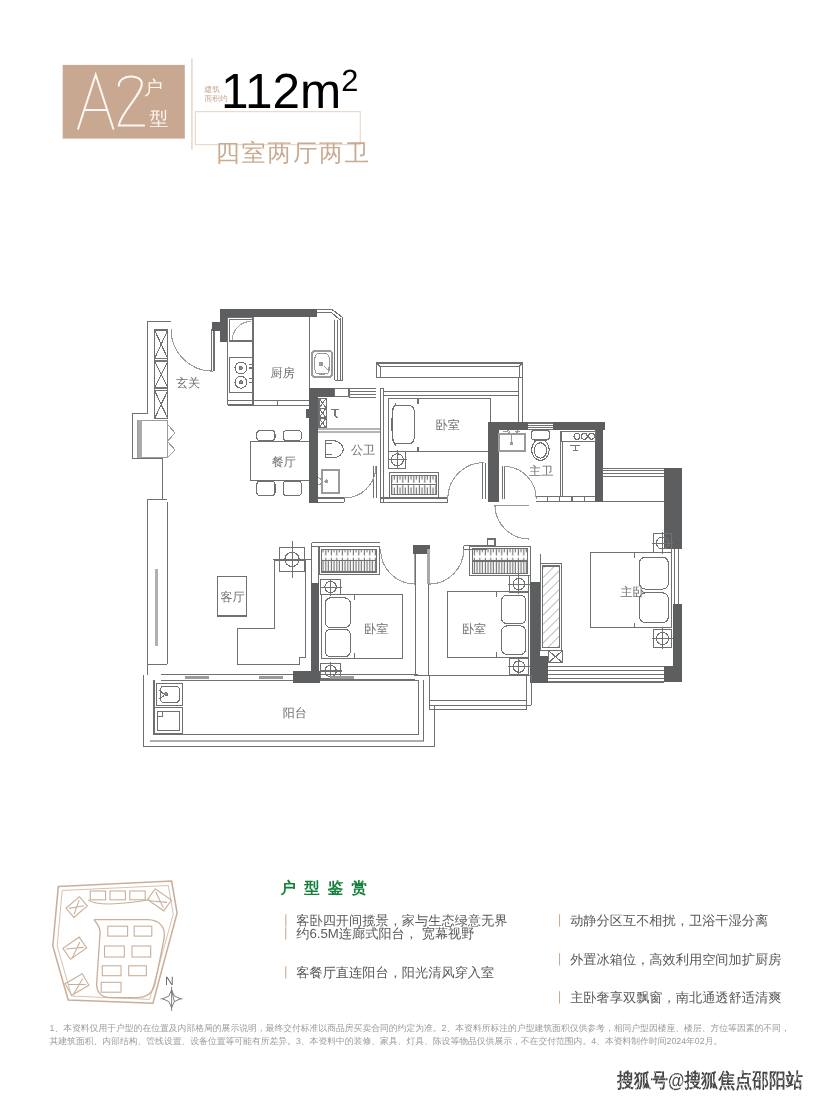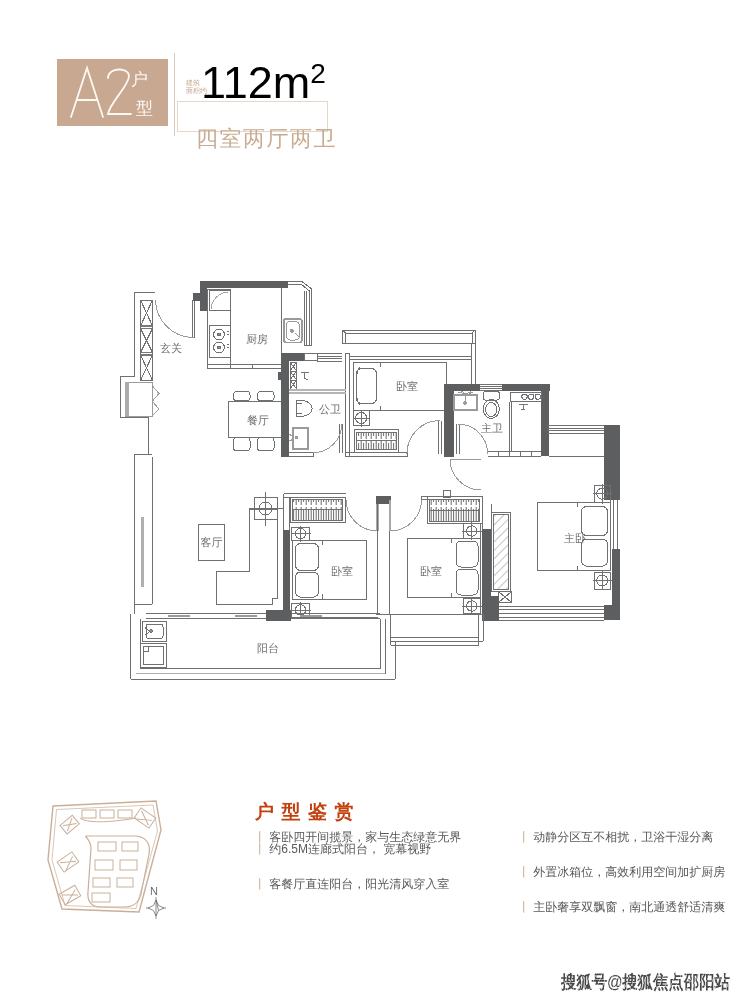--- a/index.html
+++ b/index.html
@@ -425,34 +425,37 @@
 <rect x="140" y="643.5" width="26" height="23.5"></rect>
 <rect x="143" y="646.5" width="20" height="17.5"></rect>
 <path d="M143,651 h5 v-4.5"></path>
 </g>
 
 <text x="257" y="652" font-size="11" fill="#6e6f72" stroke="none">阳台</text>
 
 </g>
 </svg>
 
-<div class="abs" style="left:255px;top:799px;font-size:19px;color:#c2410c;letter-spacing:7.5px;font-weight:bold;">户型鉴赏</div>
+<div class="abs" style="left:255px;top:799px;font-size:14px;color:#15803d;letter-spacing:7.5px;font-weight:bold;">户型鉴赏</div>
 
 <div class="abs" style="left:254px;top:831px;white-space:nowrap;font-size:12px;line-height:12px;color:#57585a;">
   <div style=""><span style="color:#c8aa8e;">丨</span> 客卧四开间揽景，家与生态绿意无界</div>
   <div style="margin-bottom:23px;"><span style="color:#c8aa8e;">丨</span> 约6.5M连廊式阳台， 宽幕视野</div>
   <div><span style="color:#c8aa8e;">丨</span> 客餐厅直连阳台，阳光清风穿入室</div>
 </div>
 
-<div class="abs" style="left:518px;top:831px;white-space:nowrap;font-size:12px;line-height:12px;color:#57585a;">
+<div class="abs" style="left:503px;top:831px;white-space:nowrap;font-size:12px;line-height:12px;color:#57585a;">
   <div style="margin-bottom:23px;"><span style="color:#c8aa8e;">丨</span> 动静分区互不相扰，卫浴干湿分离</div>
   <div style="margin-bottom:23px;"><span style="color:#c8aa8e;">丨</span> 外置冰箱位，高效利用空间加扩厨房</div>
   <div><span style="color:#c8aa8e;">丨</span> 主卧奢享双飘窗，南北通透舒适清爽</div>
 </div>
 
+<div class="abs" style="left:45px;top:929px;width:675px;font-size:8px;line-height:12px;color:#9b9b9b;">
+1、本资料仅用于户型的在位置及内部格局的展示说明，最终交付标准以商品房买卖合同的约定为准。2、本资料所标注的户型建筑面积仅供参考，相同户型因楼座、楼层、方位等因素的不同，其建筑面积、内部结构、管线设置、设备位置等可能有所差异。3、本资料中的装修、家具、灯具、陈设等物品仅供展示，不在交付范围内。4、本资料制作时间2024年02月。
+</div>
 
 <svg class="abs" style="left:40px;top:790px;" width="180" height="135" viewBox="0 0 180 135">
   <g fill="none" stroke="#c9af99" stroke-width="1">
 
     <path d="M13,16 L116,11 L121,40 L99,122 L22,119 L8,70 Z" stroke-width="1.4"></path>
     <path d="M16.5,19.5 L113,15 L117.5,41 L96,118.5 L25,115.5 L12,70 Z" stroke-width="0.7"></path>
 
     <path d="M46,46 h48 c12,0 17,8 15,18 l-8,40 c-2,9 -8,13 -17,13 h-23 c-10,0 -14,-6 -13,-15 l3,-44 c0,-8 -7,-12 -5,-12 z" stroke-width="1.2"></path>
 
     <g stroke-width="1">

